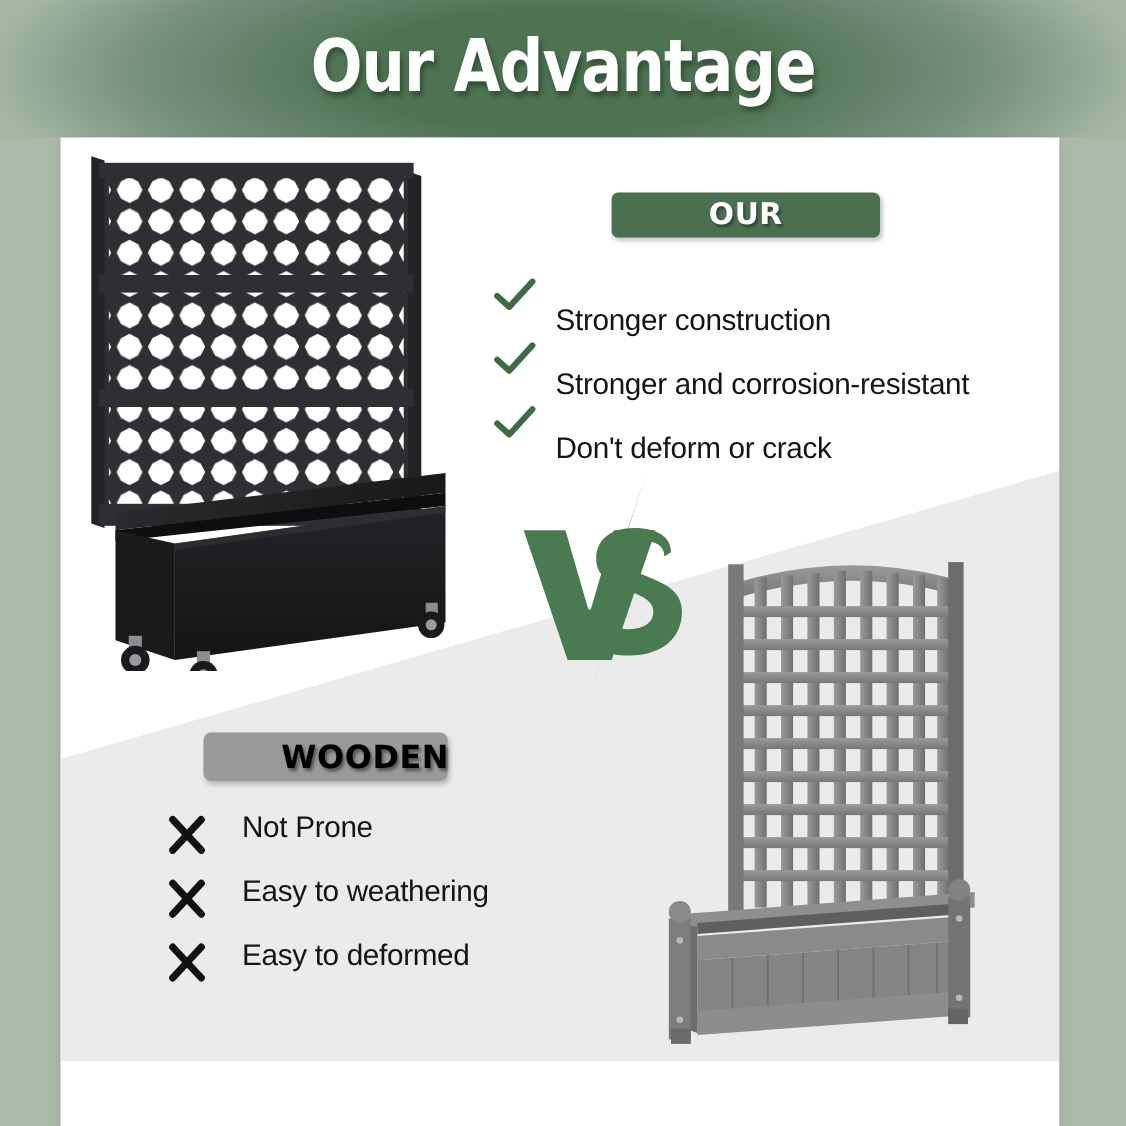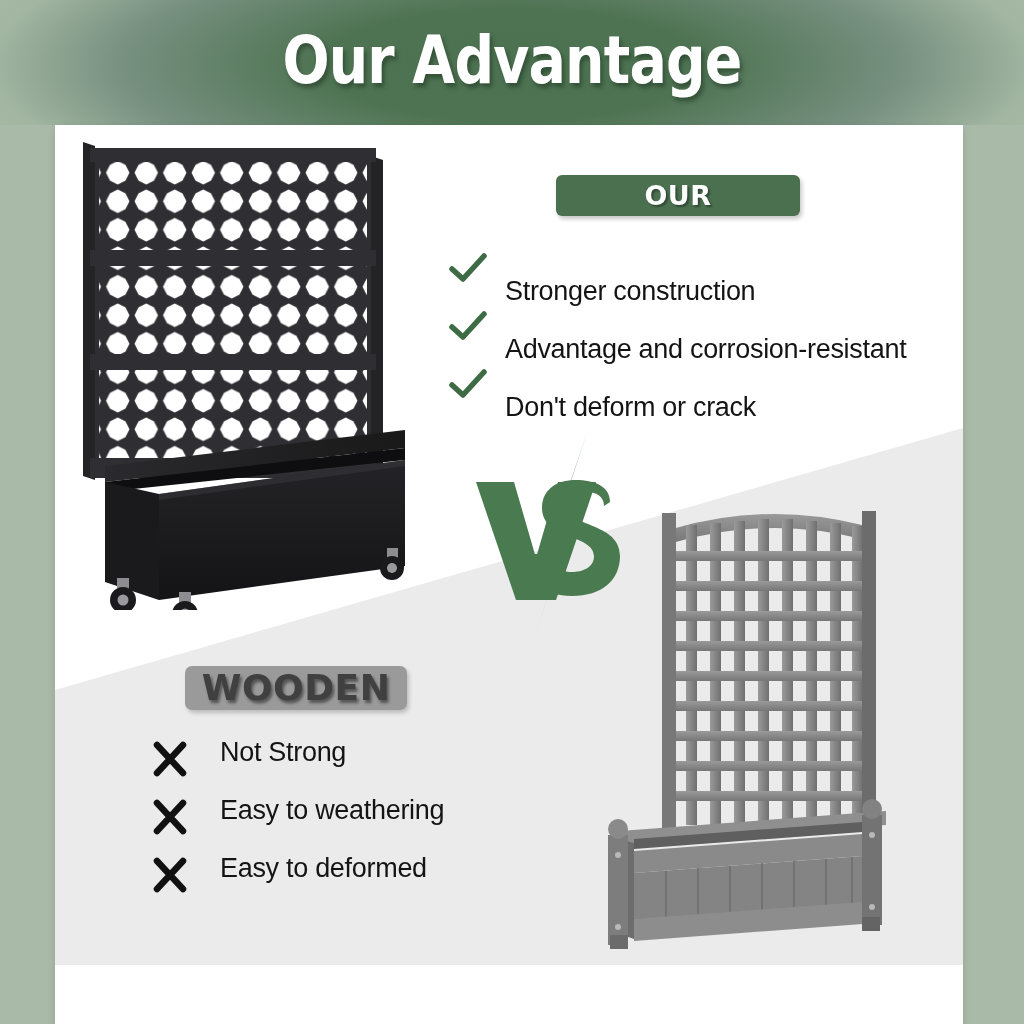--- a/index.html
+++ b/index.html
@@ -66,23 +66,24 @@
   .check{position:absolute;left:0;top:2px;width:40px;height:34px;}
 
   
   #wooden-badge{
     position:absolute;left:130px;top:541px;width:222px;height:44px;
     background:#9a9a9a;border-radius:7px;
     box-shadow:2px 3px 4px rgba(0,0,0,0.2);
   }
   #wooden-badge span{
     display:block;width:100%;text-align:center;line-height:44px;
-    font-family:"DejaVu Sans",sans-serif;font-weight:bold;font-size:36px;
-    color:#404040;letter-spacing:0.5px;
+    font-family:"DejaVu Sans",sans-serif;font-weight:bold;font-size:29px;
+    color:#000000;letter-spacing:0.5px;
     text-shadow:2px 3px 3px rgba(0,0,0,0.45);
+    padding-left:36px;
   }
   .con-row{position:absolute;left:95px;height:40px;}
   .con-row .txt{
     position:absolute;left:70px;top:-3px;white-space:nowrap;
     font-size:27px;color:#141414;font-family:"Liberation Sans",sans-serif;
     letter-spacing:-0.3px;
   }
   .xmark{position:absolute;left:0;top:0;width:40px;height:38px;}
 
   
@@ -172,21 +173,21 @@
   <div class="pro-row" style="top:125px">
     <svg class="check" viewBox="0 0 40 34">
       <path d="M4 17 L15 27 L36 4" fill="none" stroke="#3d6b44" stroke-width="5.5" stroke-linecap="round" stroke-linejoin="round"></path>
     </svg>
     <span class="txt">Stronger construction</span>
   </div>
   <div class="pro-row" style="top:183px">
     <svg class="check" viewBox="0 0 40 34">
       <path d="M4 17 L15 27 L36 4" fill="none" stroke="#3d6b44" stroke-width="5.5" stroke-linecap="round" stroke-linejoin="round"></path>
     </svg>
-    <span class="txt">Advantage and corrosion-resistant</span>
+    <span class="txt">Stronger and corrosion-resistant</span>
   </div>
   <div class="pro-row" style="top:241px">
     <svg class="check" viewBox="0 0 40 34">
       <path d="M4 17 L15 27 L36 4" fill="none" stroke="#3d6b44" stroke-width="5.5" stroke-linecap="round" stroke-linejoin="round"></path>
     </svg>
     <span class="txt">Don't deform or crack</span>
   </div>
 
   <div id="vs">
     <svg viewBox="0 0 190 210" width="190" height="210">
@@ -207,21 +208,21 @@
   </div>
 
   <div id="wooden-badge">
     <span>WOODEN</span>
   </div>
 
   <div class="con-row" style="top:615px">
     <svg class="xmark" viewBox="0 0 40 38">
       <path d="M7 5 L33 33 M33 5 L7 33" stroke="#111111" stroke-width="6.5" stroke-linecap="round" fill="none"></path>
     </svg>
-    <span class="txt">Not Strong</span>
+    <span class="txt">Not Prone</span>
   </div>
   <div class="con-row" style="top:673px">
     <svg class="xmark" viewBox="0 0 40 38">
       <path d="M7 5 L33 33 M33 5 L7 33" stroke="#111111" stroke-width="6.5" stroke-linecap="round" fill="none"></path>
     </svg>
     <span class="txt">Easy to weathering</span>
   </div>
   <div class="con-row" style="top:731px">
     <svg class="xmark" viewBox="0 0 40 38">
       <path d="M7 5 L33 33 M33 5 L7 33" stroke="#111111" stroke-width="6.5" stroke-linecap="round" fill="none"></path>

